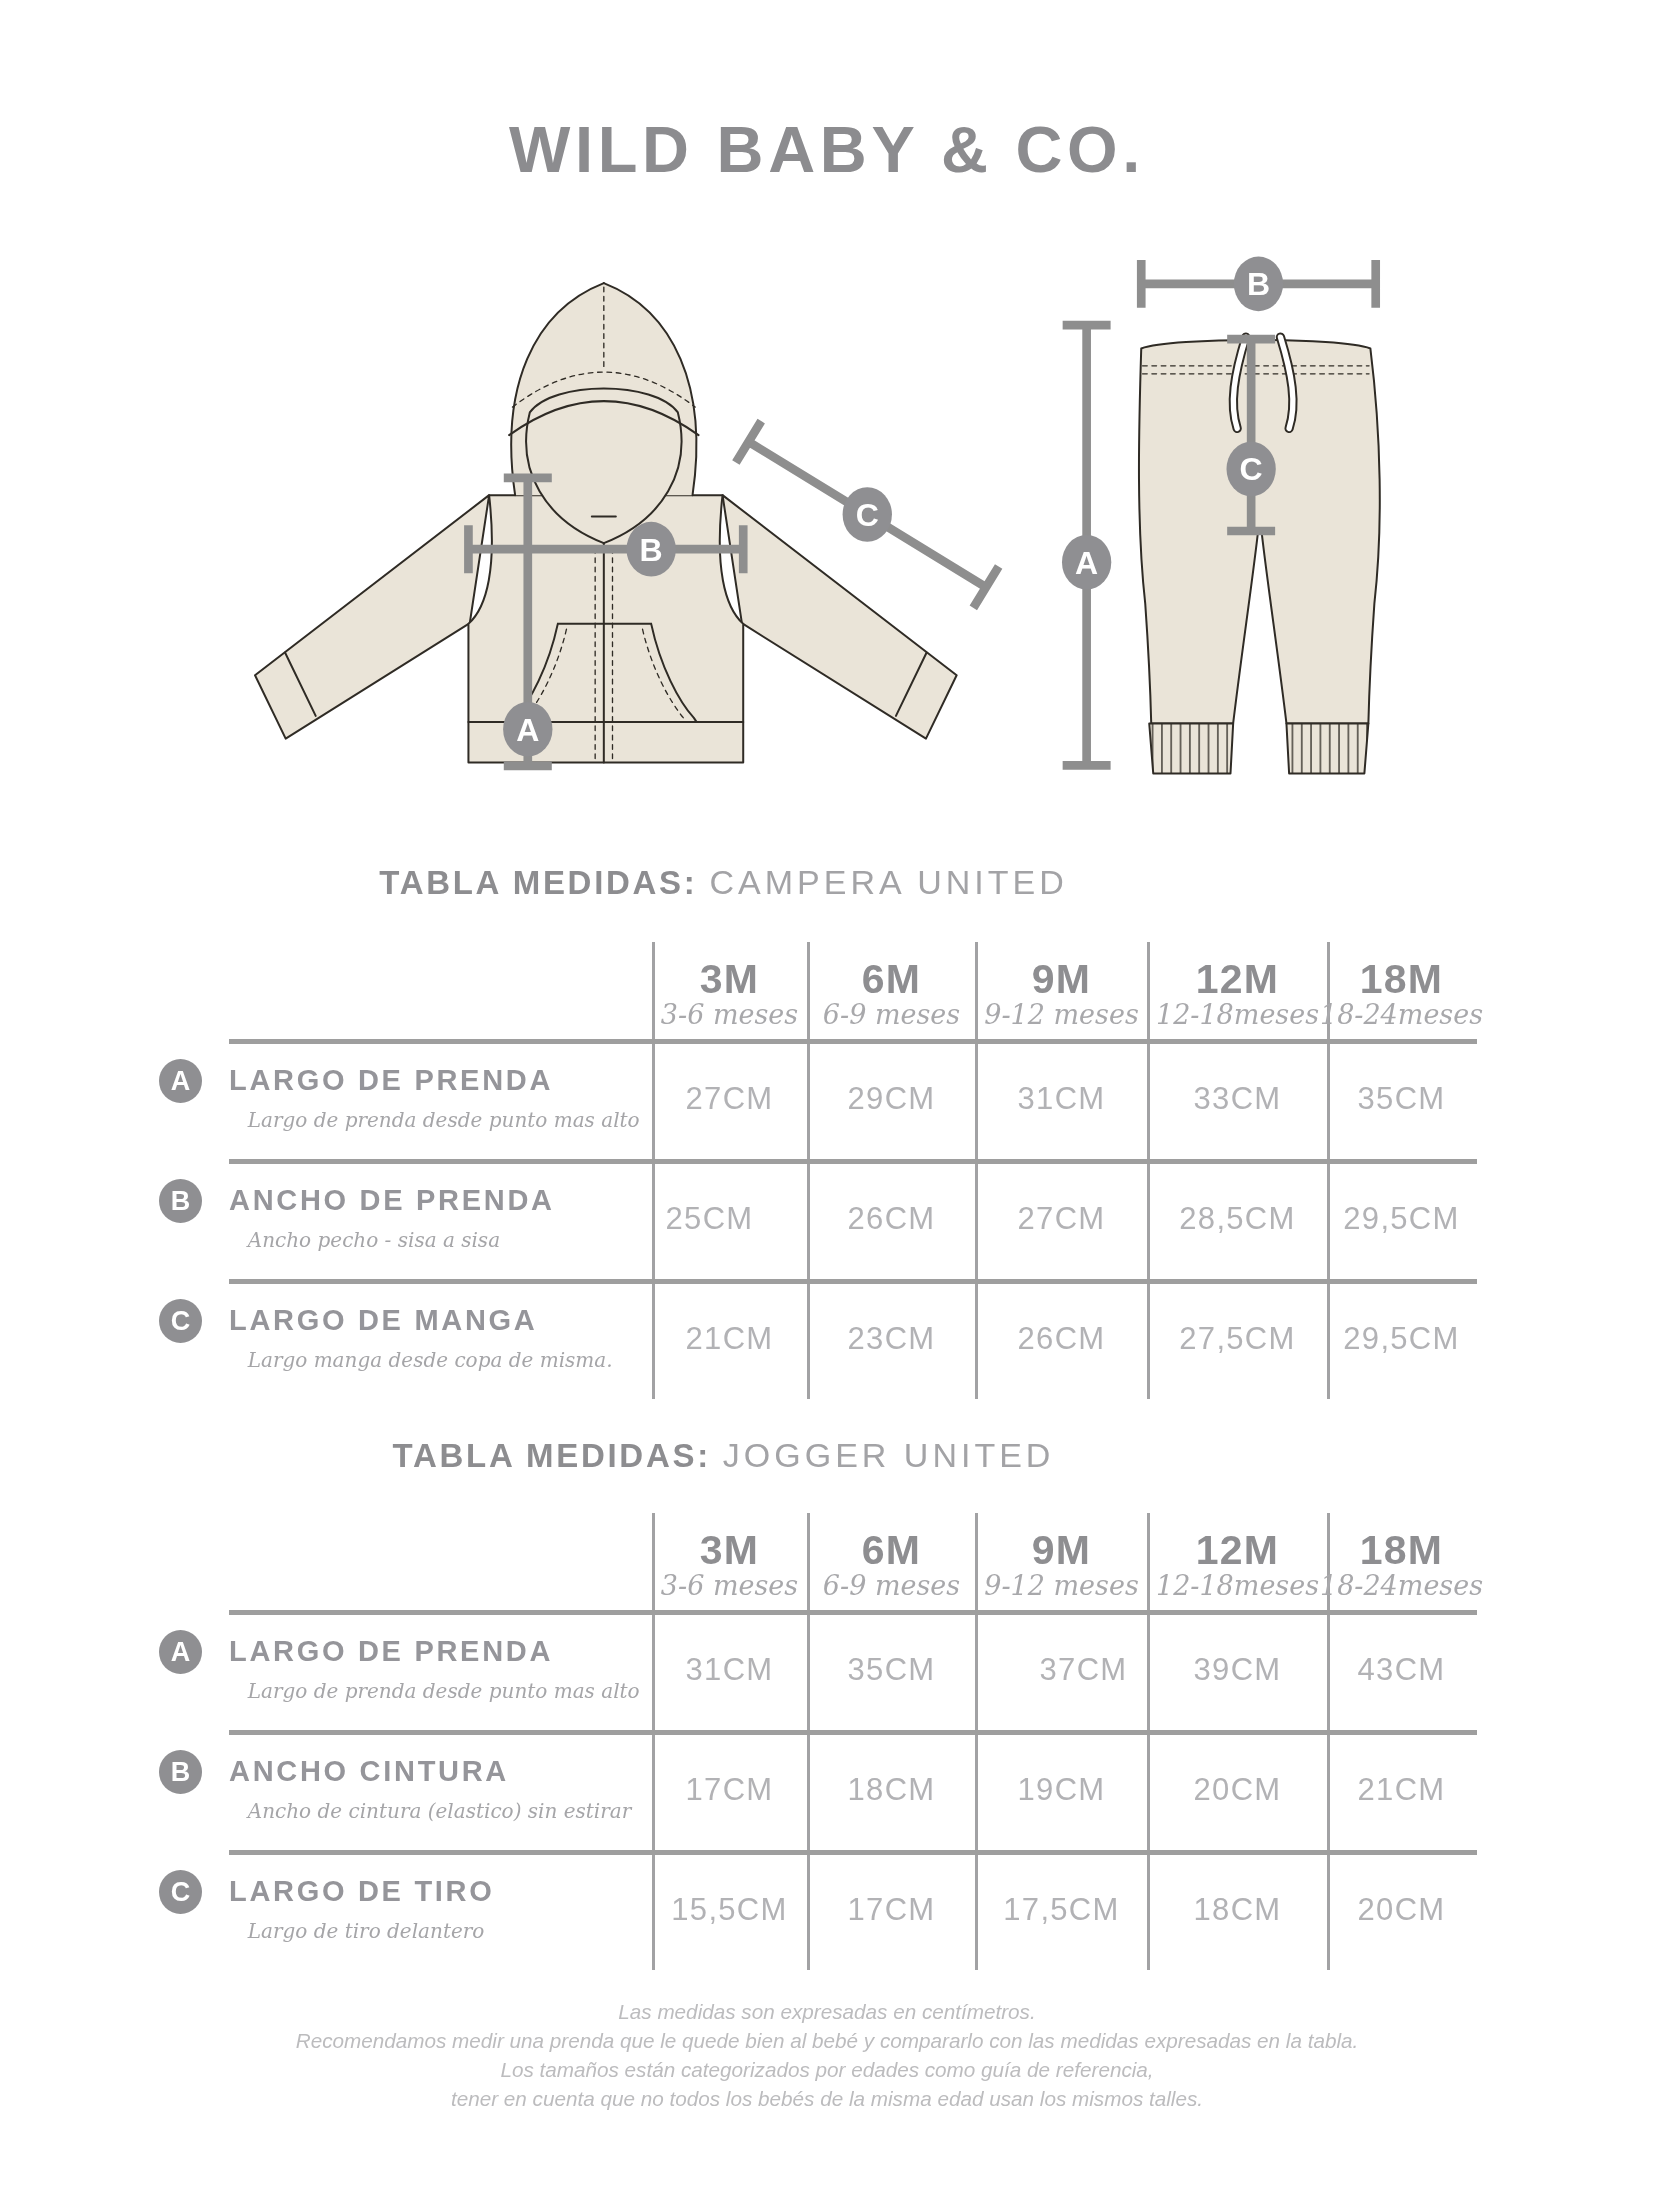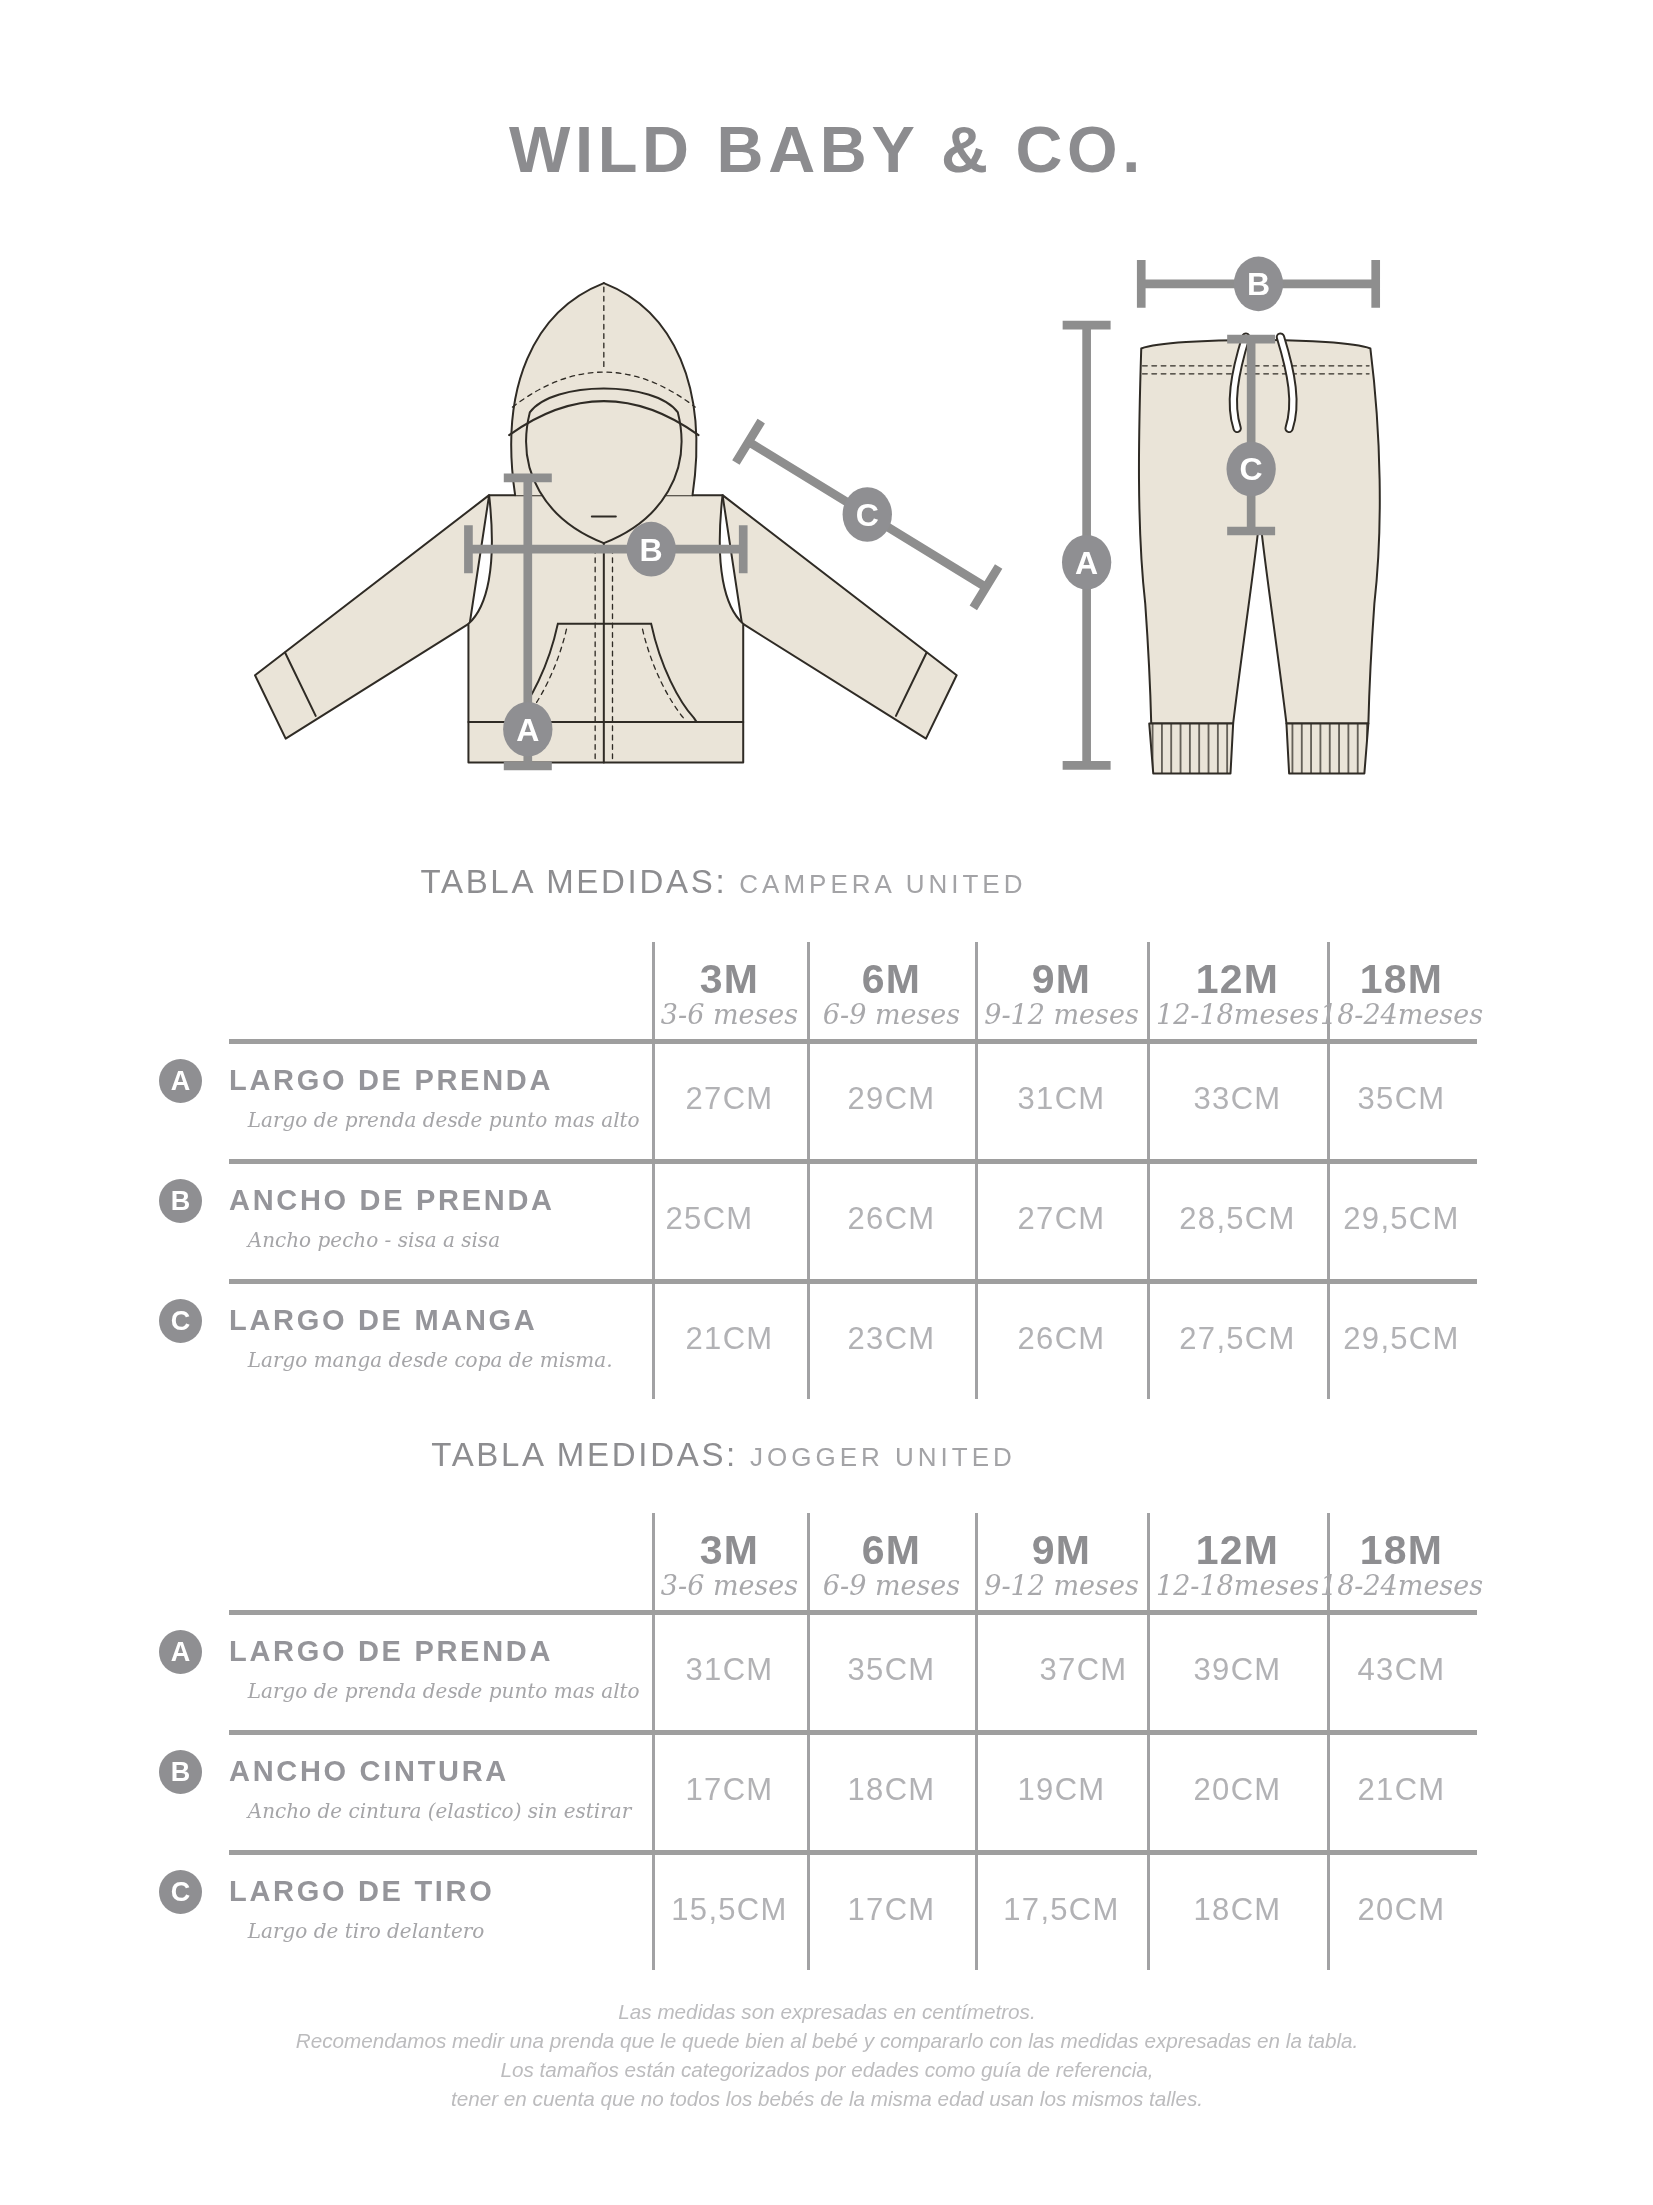--- a/index.html
+++ b/index.html
@@ -11,22 +11,22 @@
   
   .brand-title {
     position:absolute; top:112px; left:0; width:1654px; text-align:center;
     font-size:65px; font-weight:700; letter-spacing:4.7px; color:#8c8c8f;
   }
   
   .svg-hoodie { position:absolute; left:227px; top:267px; }
   .svg-jogger { position:absolute; left:1040px; top:247px; }
   
   .table-heading { position:absolute; left:0; width:1447px; text-align:center; white-space:nowrap; }
-  .th-bold  { font-size:33px; font-weight:400; letter-spacing:2.7px; color:#8d8d90; }
-  .th-light { font-size:26px; font-weight:400; letter-spacing:4px; color:#a3a3a6; margin-left:12px; }
+  .th-bold  { font-size:33px; font-weight:700; letter-spacing:2.7px; color:#8d8d90; }
+  .th-light { font-size:34px; font-weight:400; letter-spacing:4px; color:#a3a3a6; margin-left:12px; }
   #heading-0 { top:863px; }
   #heading-1 { top:1436px; }
   
   .size-table { position:absolute; left:159px; width:1318px; height:457px; }
   #table-0 { top:942px; }
   #table-1 { top:1513px; }
   .vline { position:absolute; top:0; width:3.3px; height:457px; background:#a2a2a4; }
   .rule  { position:absolute; left:70px; width:1248px; height:4.7px; background:#9e9e9e; }
   .size-header {
     position:absolute; top:0; height:97px; width:153px;

